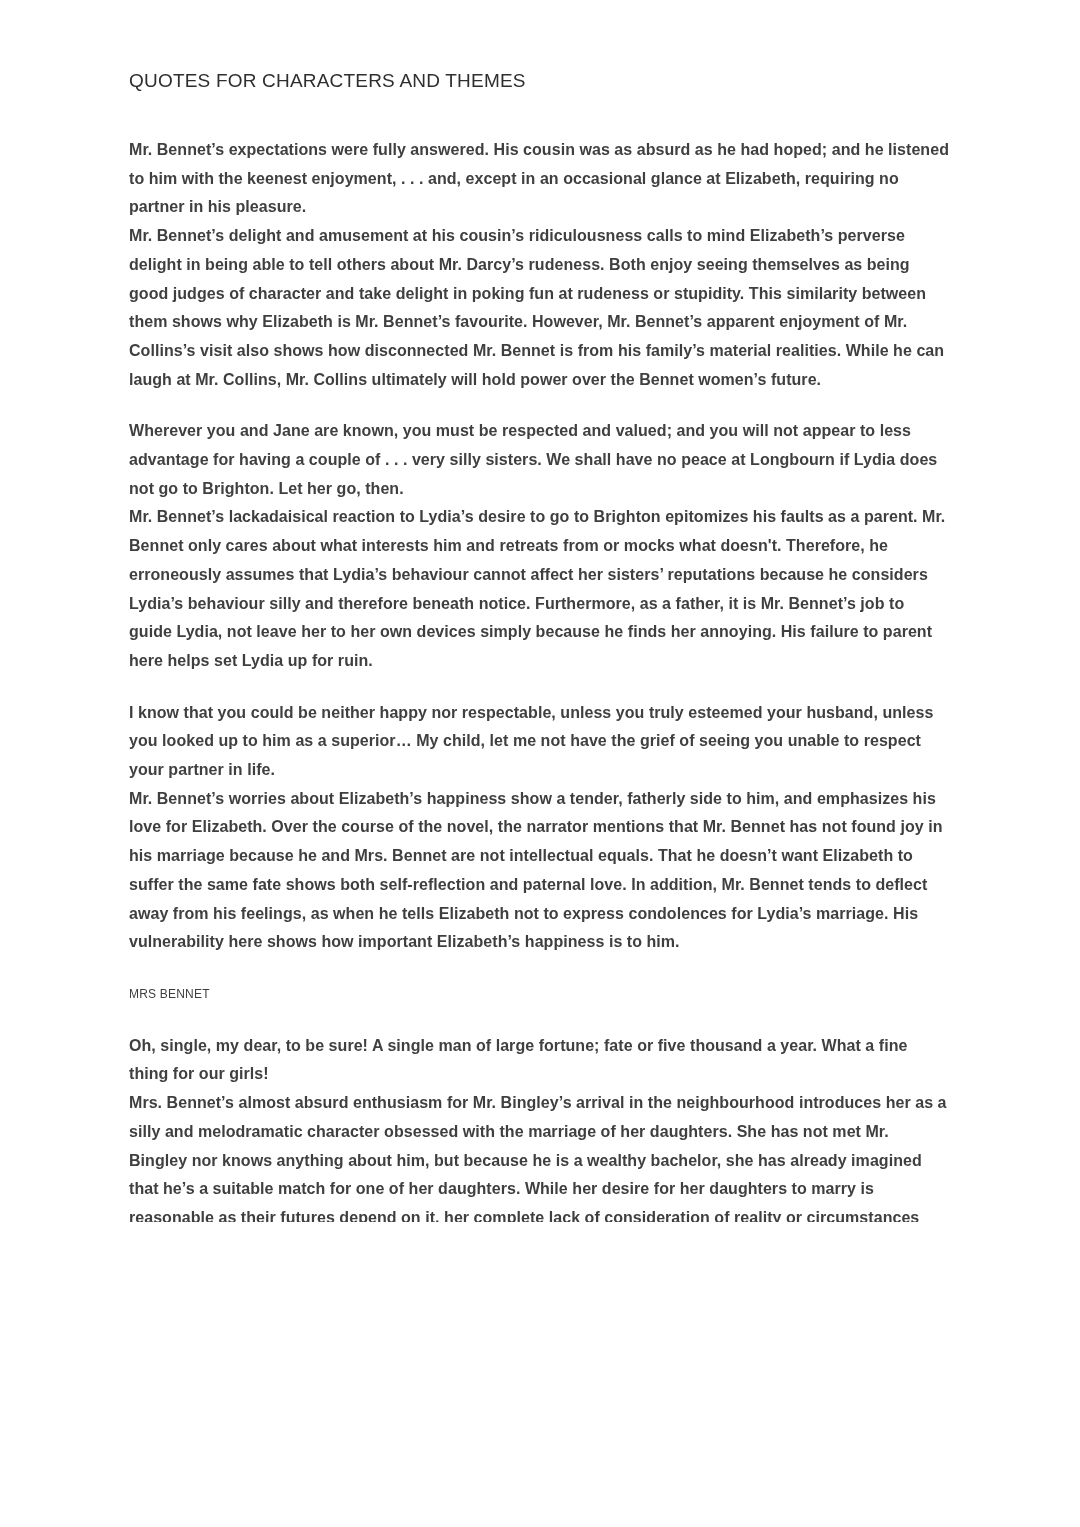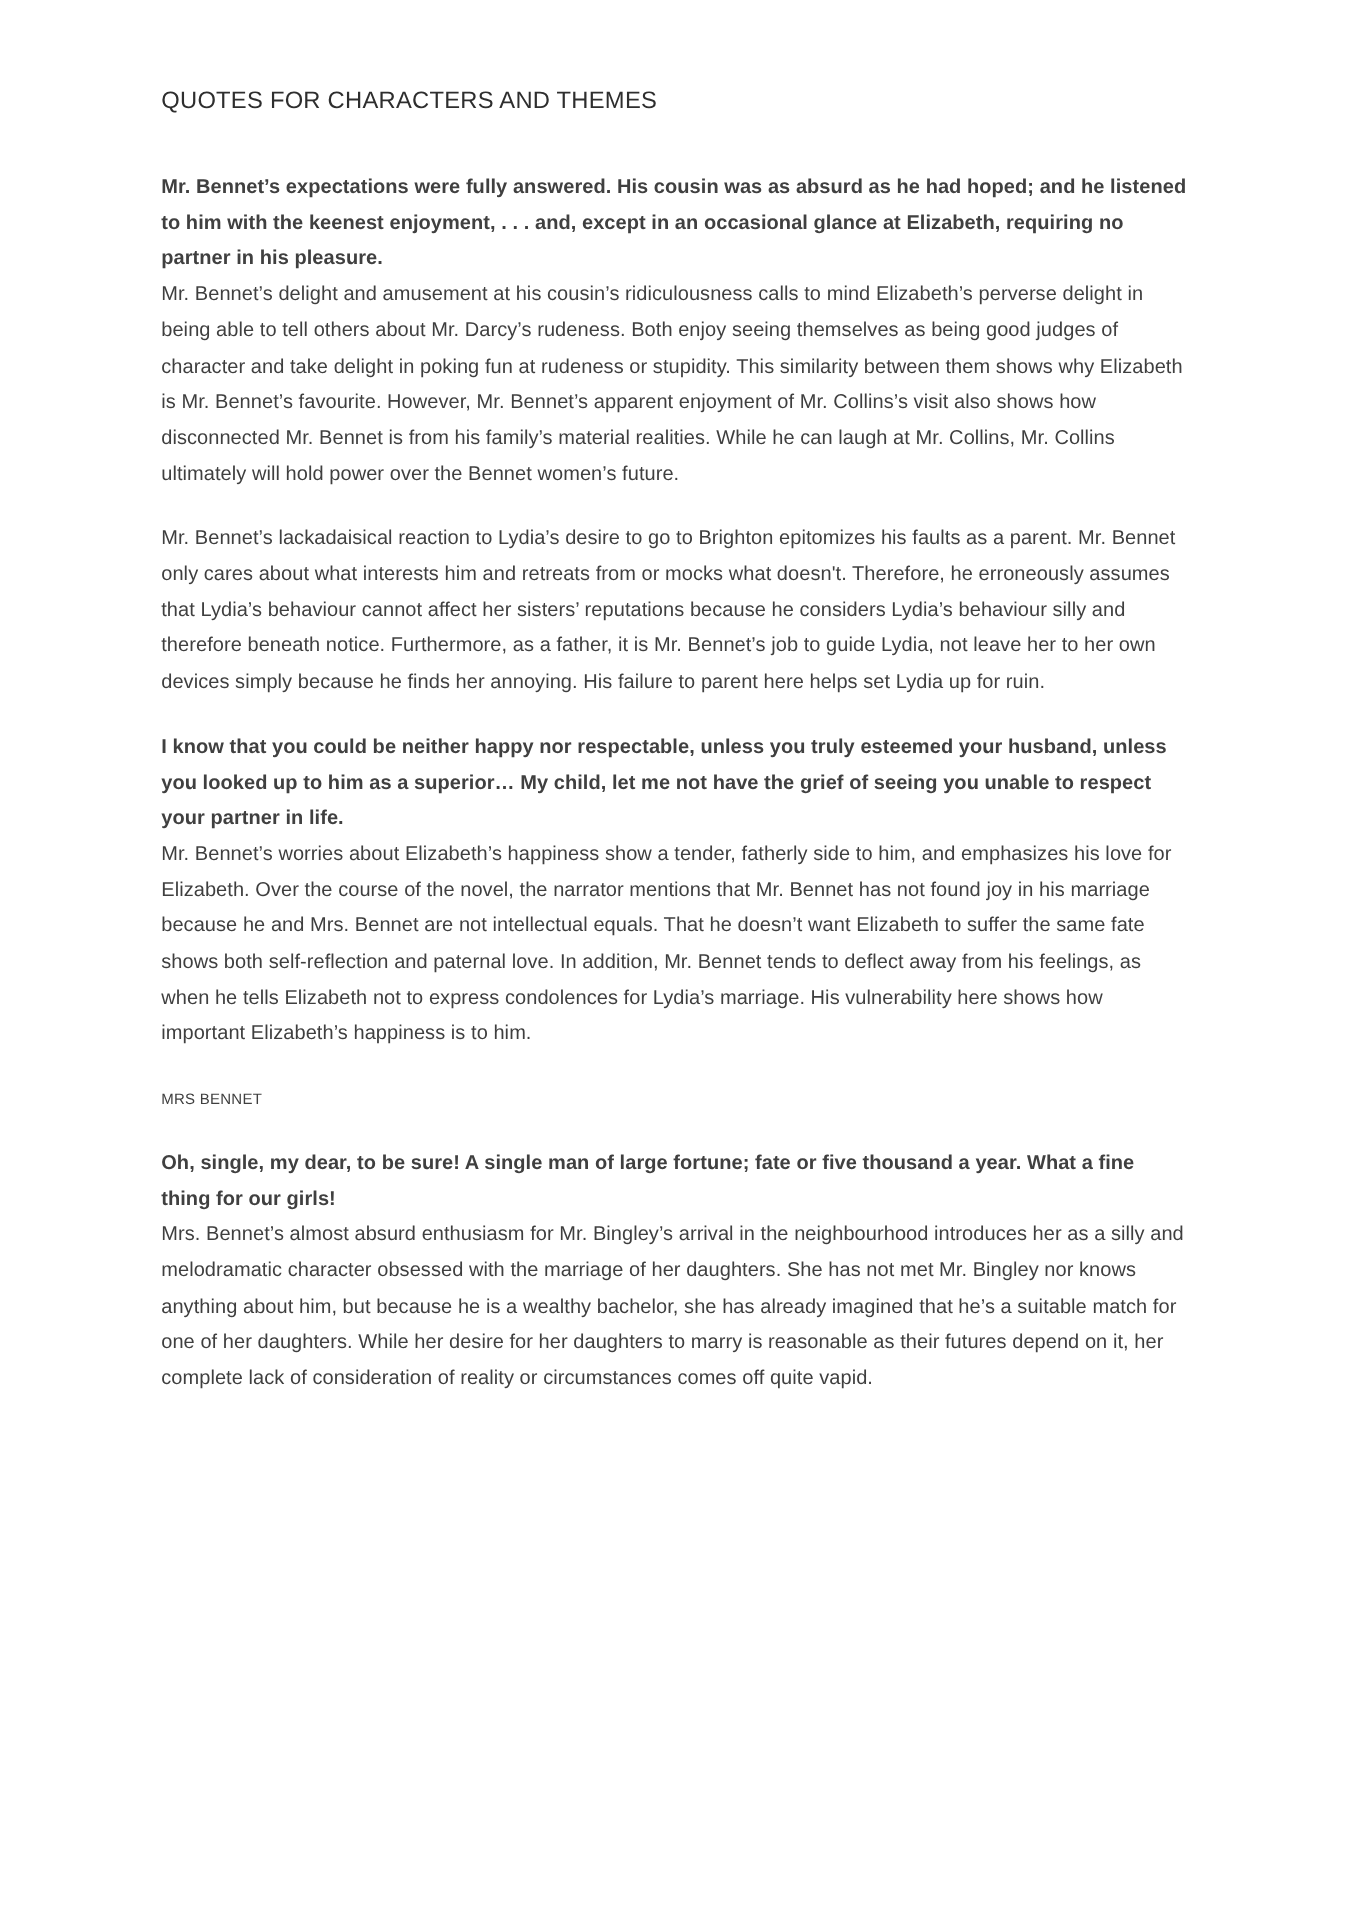--- a/index.html
+++ b/index.html
@@ -34,21 +34,21 @@
     font-size: 16px;
     line-height: 28.7px;
     color: #3f3f3f;
     letter-spacing: 0.05px;
   }
   p.quote {
     font-weight: 700;
     color: #404040;
   }
   p.analysis {
-    font-weight: 400;
+    font-weight: 700;
     margin-bottom: 23px;
   }
   p.last-quote {
     margin-bottom: 0;
   }
   .section-heading {
     margin: 0 0 23px 0;
     font-size: 12px;
     font-weight: 400;
     line-height: 28.7px;
@@ -61,20 +61,21 @@
 
 <div class="page">
   <div class="content">
 
     <h1 class="doc-title">QUOTES FOR CHARACTERS AND THEMES</h1>
 
     <p class="block quote">Mr. Bennet’s expectations were fully answered. His cousin was as absurd as he had hoped; and he listened to him with the keenest enjoyment, . . . and, except in an occasional glance at Elizabeth, requiring no partner in his pleasure.</p>
 
     <p class="block analysis">Mr. Bennet’s delight and amusement at his cousin’s ridiculousness calls to mind Elizabeth’s perverse delight in being able to tell others about Mr. Darcy’s rudeness. Both enjoy seeing themselves as being good judges of character and take delight in poking fun at rudeness or stupidity. This similarity between them shows why Elizabeth is Mr. Bennet’s favourite. However, Mr. Bennet’s apparent enjoyment of Mr. Collins’s visit also shows how disconnected Mr. Bennet is from his family’s material realities. While he can laugh at Mr. Collins, Mr. Collins ultimately will hold power over the Bennet women’s future.</p>
 
+    <p class="block quote">Wherever you and Jane are known, you must be respected and valued; and you will not appear to less advantage for having a couple of . . . very silly sisters. We shall have no peace at Longbourn if Lydia does not go to Brighton. Let her go, then.</p>
 
     <p class="block analysis">Mr. Bennet’s lackadaisical reaction to Lydia’s desire to go to Brighton epitomizes his faults as a parent. Mr. Bennet only cares about what interests him and retreats from or mocks what doesn't. Therefore, he erroneously assumes that Lydia’s behaviour cannot affect her sisters’ reputations because he considers Lydia’s behaviour silly and therefore beneath notice. Furthermore, as a father, it is Mr. Bennet’s job to guide Lydia, not leave her to her own devices simply because he finds her annoying. His failure to parent here helps set Lydia up for ruin.</p>
 
     <p class="block quote">I know that you could be neither happy nor respectable, unless you truly esteemed your husband, unless you looked up to him as a superior… My child, let me not have the grief of seeing you unable to respect your partner in life.</p>
 
     <p class="block analysis">Mr. Bennet’s worries about Elizabeth’s happiness show a tender, fatherly side to him, and emphasizes his love for Elizabeth. Over the course of the novel, the narrator mentions that Mr. Bennet has not found joy in his marriage because he and Mrs. Bennet are not intellectual equals. That he doesn’t want Elizabeth to suffer the same fate shows both self-reflection and paternal love. In addition, Mr. Bennet tends to deflect away from his feelings, as when he tells Elizabeth not to express condolences for Lydia’s marriage. His vulnerability here shows how important Elizabeth’s happiness is to him.</p>
 
     <h2 class="section-heading">MRS BENNET</h2>
 
     <p class="block quote">Oh, single, my dear, to be sure! A single man of large fortune; fate or five thousand a year. What a fine thing for our girls!</p>

